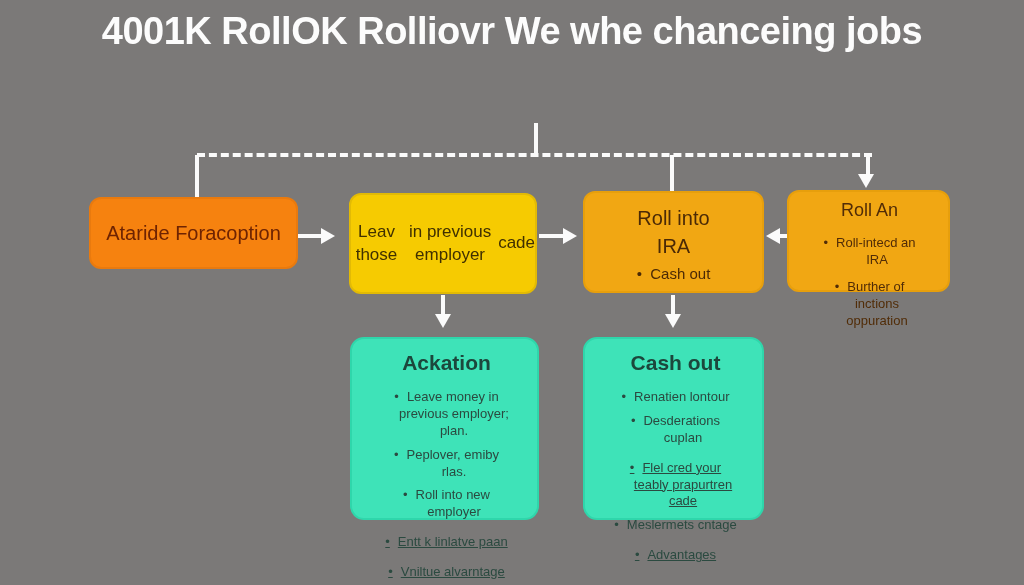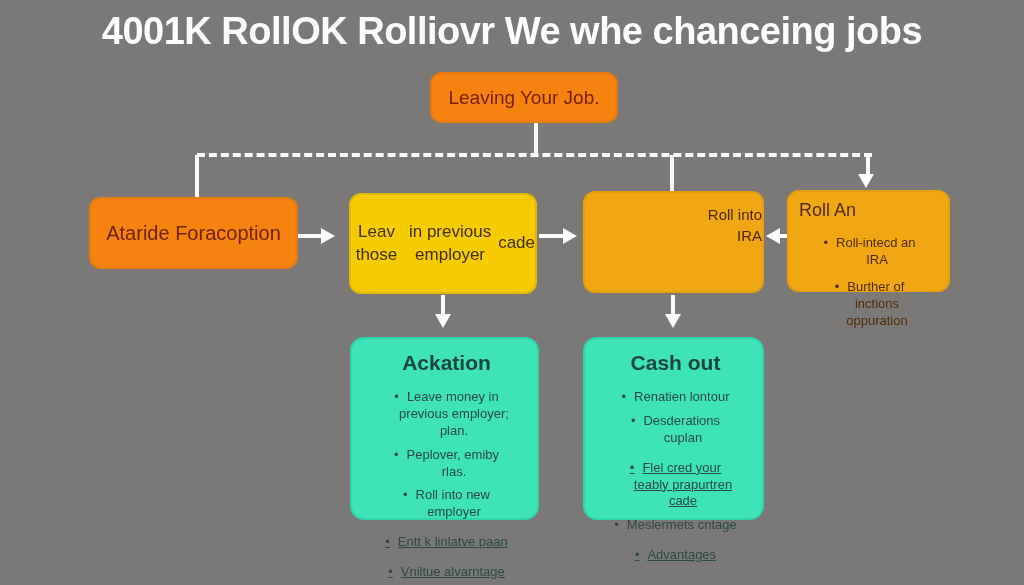--- a/index.html
+++ b/index.html
@@ -62,30 +62,30 @@
     color:#403000;font-size:17px;line-height:1.35;text-align:center;
   }
   .box-ira{
     left:583px;top:191px;width:181px;height:102px;
     background:var(--amber);
     border:2px solid var(--amber-border);
     color:var(--dark-amber-text);
     text-align:center;
     padding-top:11px;
   }
-  .box-ira .big{font-size:15px;line-height:1.4;text-align:right;}
+  .box-ira .big{font-size:20px;line-height:1.4;}
   .box-ira .bullet-line{font-size:15px;margin-top:5px;}
   .box-rollan{
     left:787px;top:190px;width:163px;height:102px;
     background:var(--amber);
     border:2px solid var(--amber-border);
     color:#512c07;
     padding:8px 8px 8px 10px;
   }
-  .box-rollan .title{text-align:left;font-size:18px;margin-bottom:2px;}
+  .box-rollan .title{text-align:center;font-size:18px;margin-bottom:2px;}
   .box-teal{
     background:var(--teal);
     border:2px solid var(--teal-border);
     color:var(--teal-text);
     padding:12px 10px 10px 14px;
     border-radius:14px;
   }
   .box-ackation{left:350px;top:337px;width:189px;height:183px;}
   .box-cashout{left:583px;top:337px;width:181px;height:183px;}
   .box-teal .title{
@@ -134,37 +134,35 @@
 
   <div class="shaft-h" style="left:778px;top:234px;width:10px;"></div>
   <div class="head head-left" style="left:766px;top:228px;"></div>
 
   <div class="shaft-v" style="left:441px;top:295px;height:21px;"></div>
   <div class="head head-down" style="left:435px;top:314px;"></div>
 
   <div class="shaft-v" style="left:671px;top:295px;height:21px;"></div>
   <div class="head head-down" style="left:665px;top:314px;"></div>
 
-  <div class="box box-top">
-    <span>Leaving Your Job.</span>
-  </div>
 
   <div class="box box-ataride">
     <span>Ataride Foracoption</span>
   </div>
 
   <div class="box box-yellow">
     <span>Leav those</span>
     <span>in previous employer</span>
     <span>cade</span>
   </div>
 
   <div class="box box-ira">
     <div class="big">Roll into</div>
     <div class="big">IRA</div>
+    <div class="bullet-line">•&nbsp;&nbsp;<span>Cash out</span></div>
   </div>
 
   <div class="box box-rollan">
     <div class="title">Roll An</div>
     <ul class="bullets">
       <li>Roll-intecd an IRA</li>
       <li>Burther of inctions oppuration</li>
     </ul>
   </div>
 

